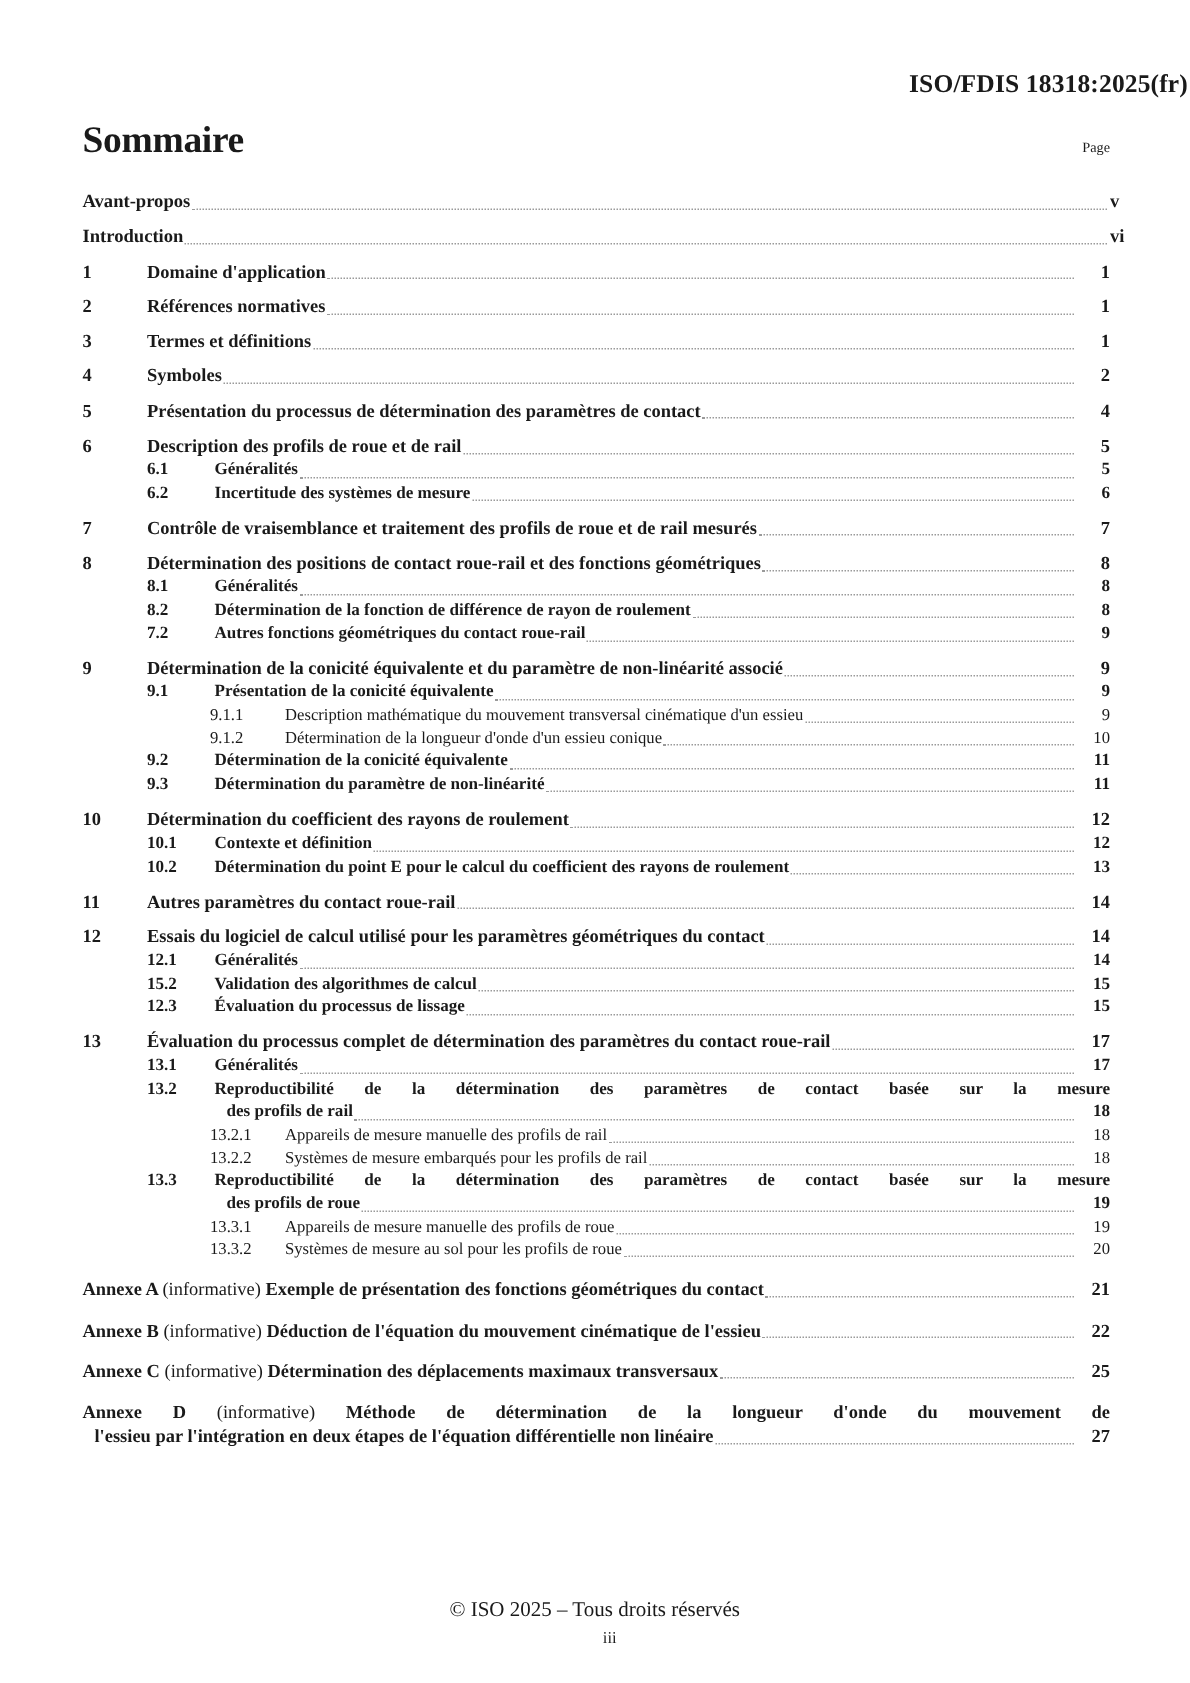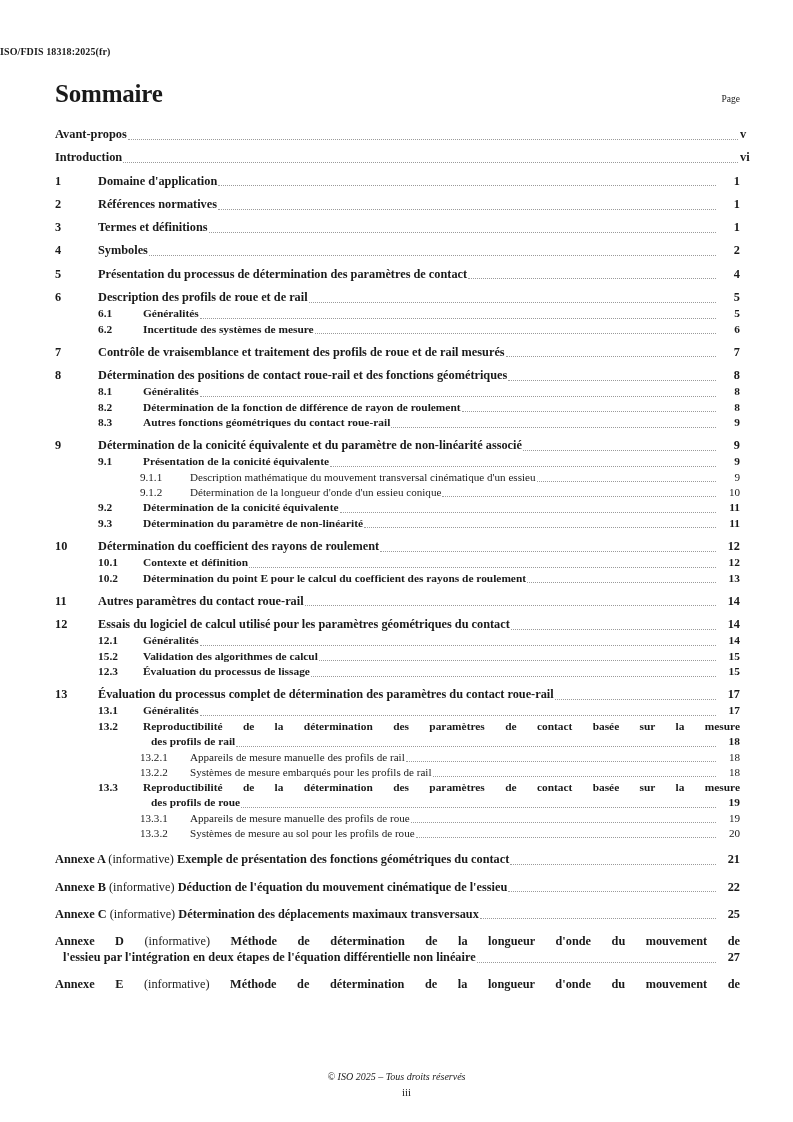--- a/index.html
+++ b/index.html
@@ -20,23 +20,23 @@
   .page {
     position: absolute;
     inset: 0;
   }
 
   
   .doc-header {
     position: absolute;
     top: 46px;
     left: 0;
-    right: 15px;
-    text-align: left;
-    font-size: 10px;
+    right: 1px;
+    text-align: right;
+    font-size: 17px;
     font-weight: bold;
     letter-spacing: 0.1px;
   }
 
   
   .title-row {
     position: absolute;
     top: 80px;
     left: 55px;
     right: 53px;
@@ -160,23 +160,22 @@
 
   
   .doc-footer {
     position: absolute;
     bottom: 24px;
     left: 0;
     right: 0;
     text-align: center;
   }
   .doc-footer .copyright {
-    font-size: 10px;
+    font-size: 14px;
     margin-bottom: 4px;
-    font-style: italic;
   }
   .doc-footer .folio {
     font-size: 11px;
     padding-left: 20px;
   }
 </style>
 </head>
 <body>
 
 <div class="page">
@@ -293,21 +292,21 @@
       </div>
       <div class="toc-entry lvl-2">
         <span class="toc-num">8.2</span>
         <span class="toc-body">
           <span class="toc-label">Détermination de la fonction de différence de rayon de roulement</span>
           <span class="toc-dots"></span>
           <span class="toc-page">8</span>
         </span>
       </div>
       <div class="toc-entry lvl-2">
-        <span class="toc-num">8.3</span>
+        <span class="toc-num">7.2</span>
         <span class="toc-body">
           <span class="toc-label">Autres fonctions géométriques du contact roue-rail</span>
           <span class="toc-dots"></span>
           <span class="toc-page">9</span>
         </span>
       </div>
       <div class="toc-entry lvl-1">
         <span class="toc-num">9</span>
         <span class="toc-body">
           <span class="toc-label">Détermination de la conicité équivalente et du paramètre de non-linéarité associé</span>
@@ -515,21 +514,20 @@
           <span class="wrap-line1"><span>Annexe D</span> <span class="annex-kind">(informative)</span>  <span>Méthode de détermination de la longueur d'onde du mouvement de</span></span>
           <span class="wrap-line2">
             <span>l'essieu par l'intégration en deux étapes de l'équation différentielle non linéaire</span>
             <span class="toc-dots"></span>
             <span class="toc-page">27</span>
           </span>
         </span>
       </div>
       <div class="toc-entry lvl-annex wrapped">
         <span class="toc-body">
-          <span class="wrap-line1"><span>Annexe E</span> <span class="annex-kind">(informative)</span>  <span>Méthode de détermination de la longueur d'onde du mouvement de</span></span>
         </span>
       </div>
     </div>
 
   <div class="doc-footer">
     <div class="copyright">© ISO 2025 – Tous droits réservés</div>
     <div class="folio">iii</div>
   </div>
 
 </div>

